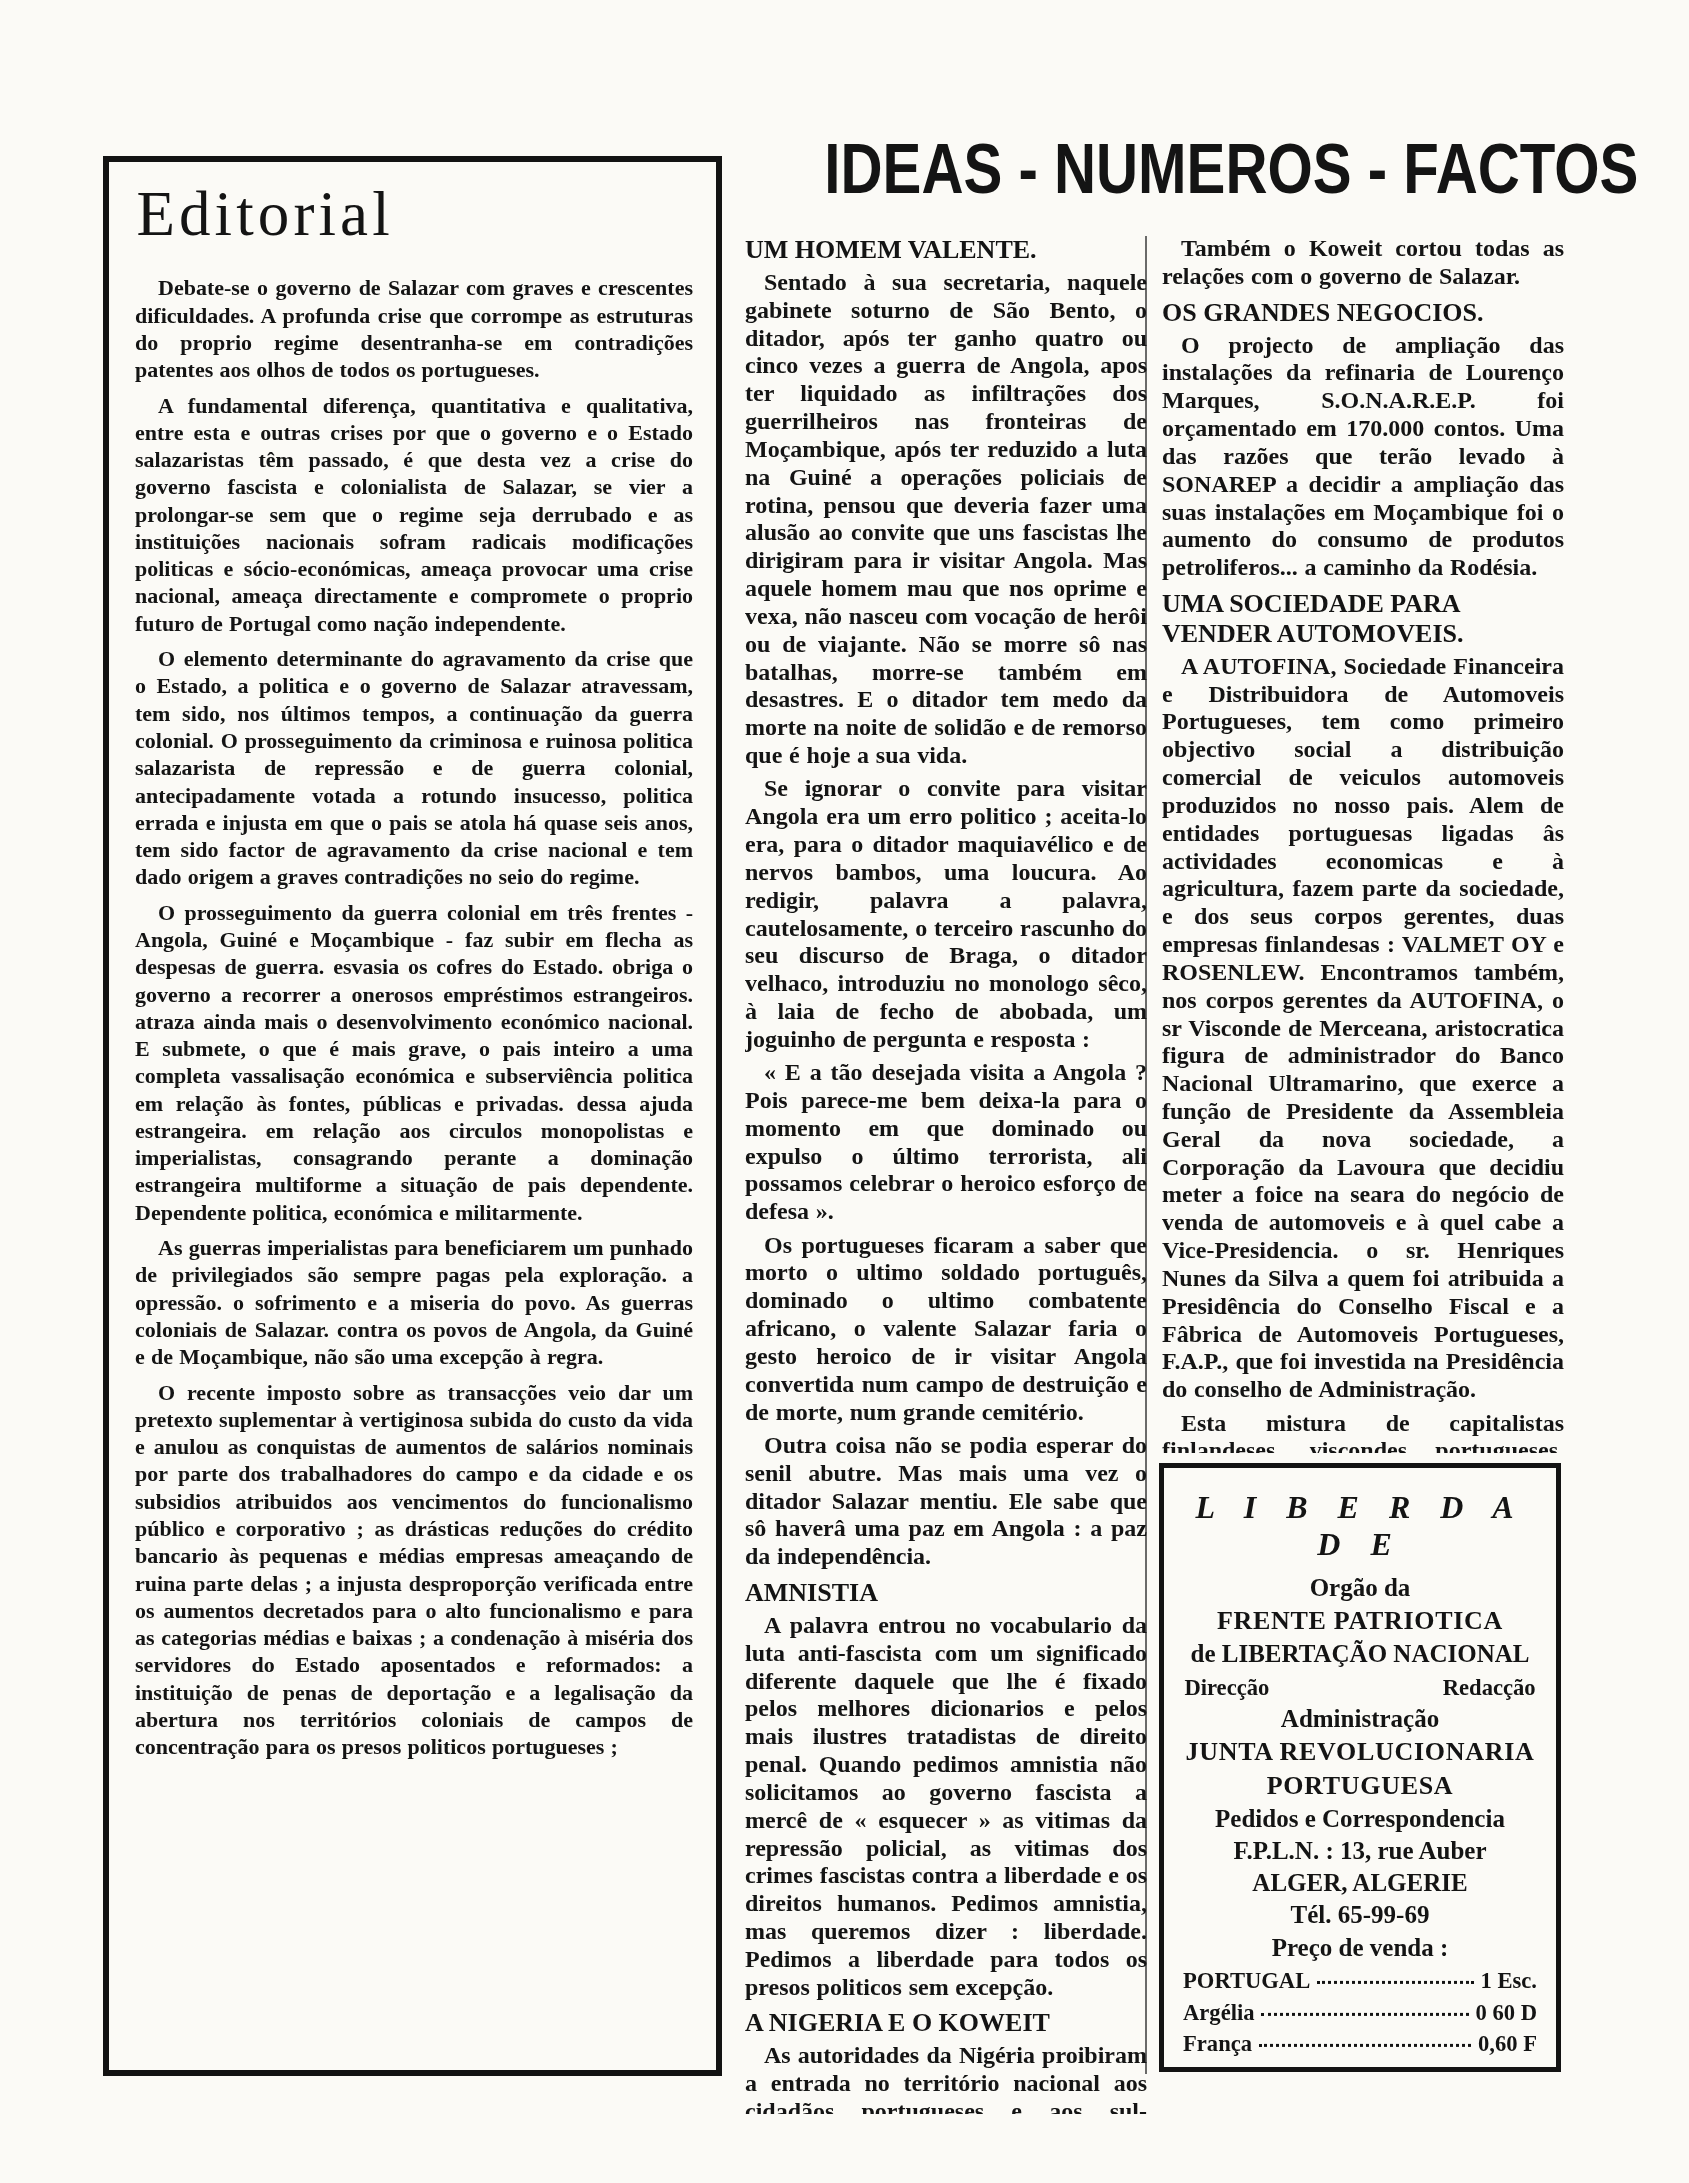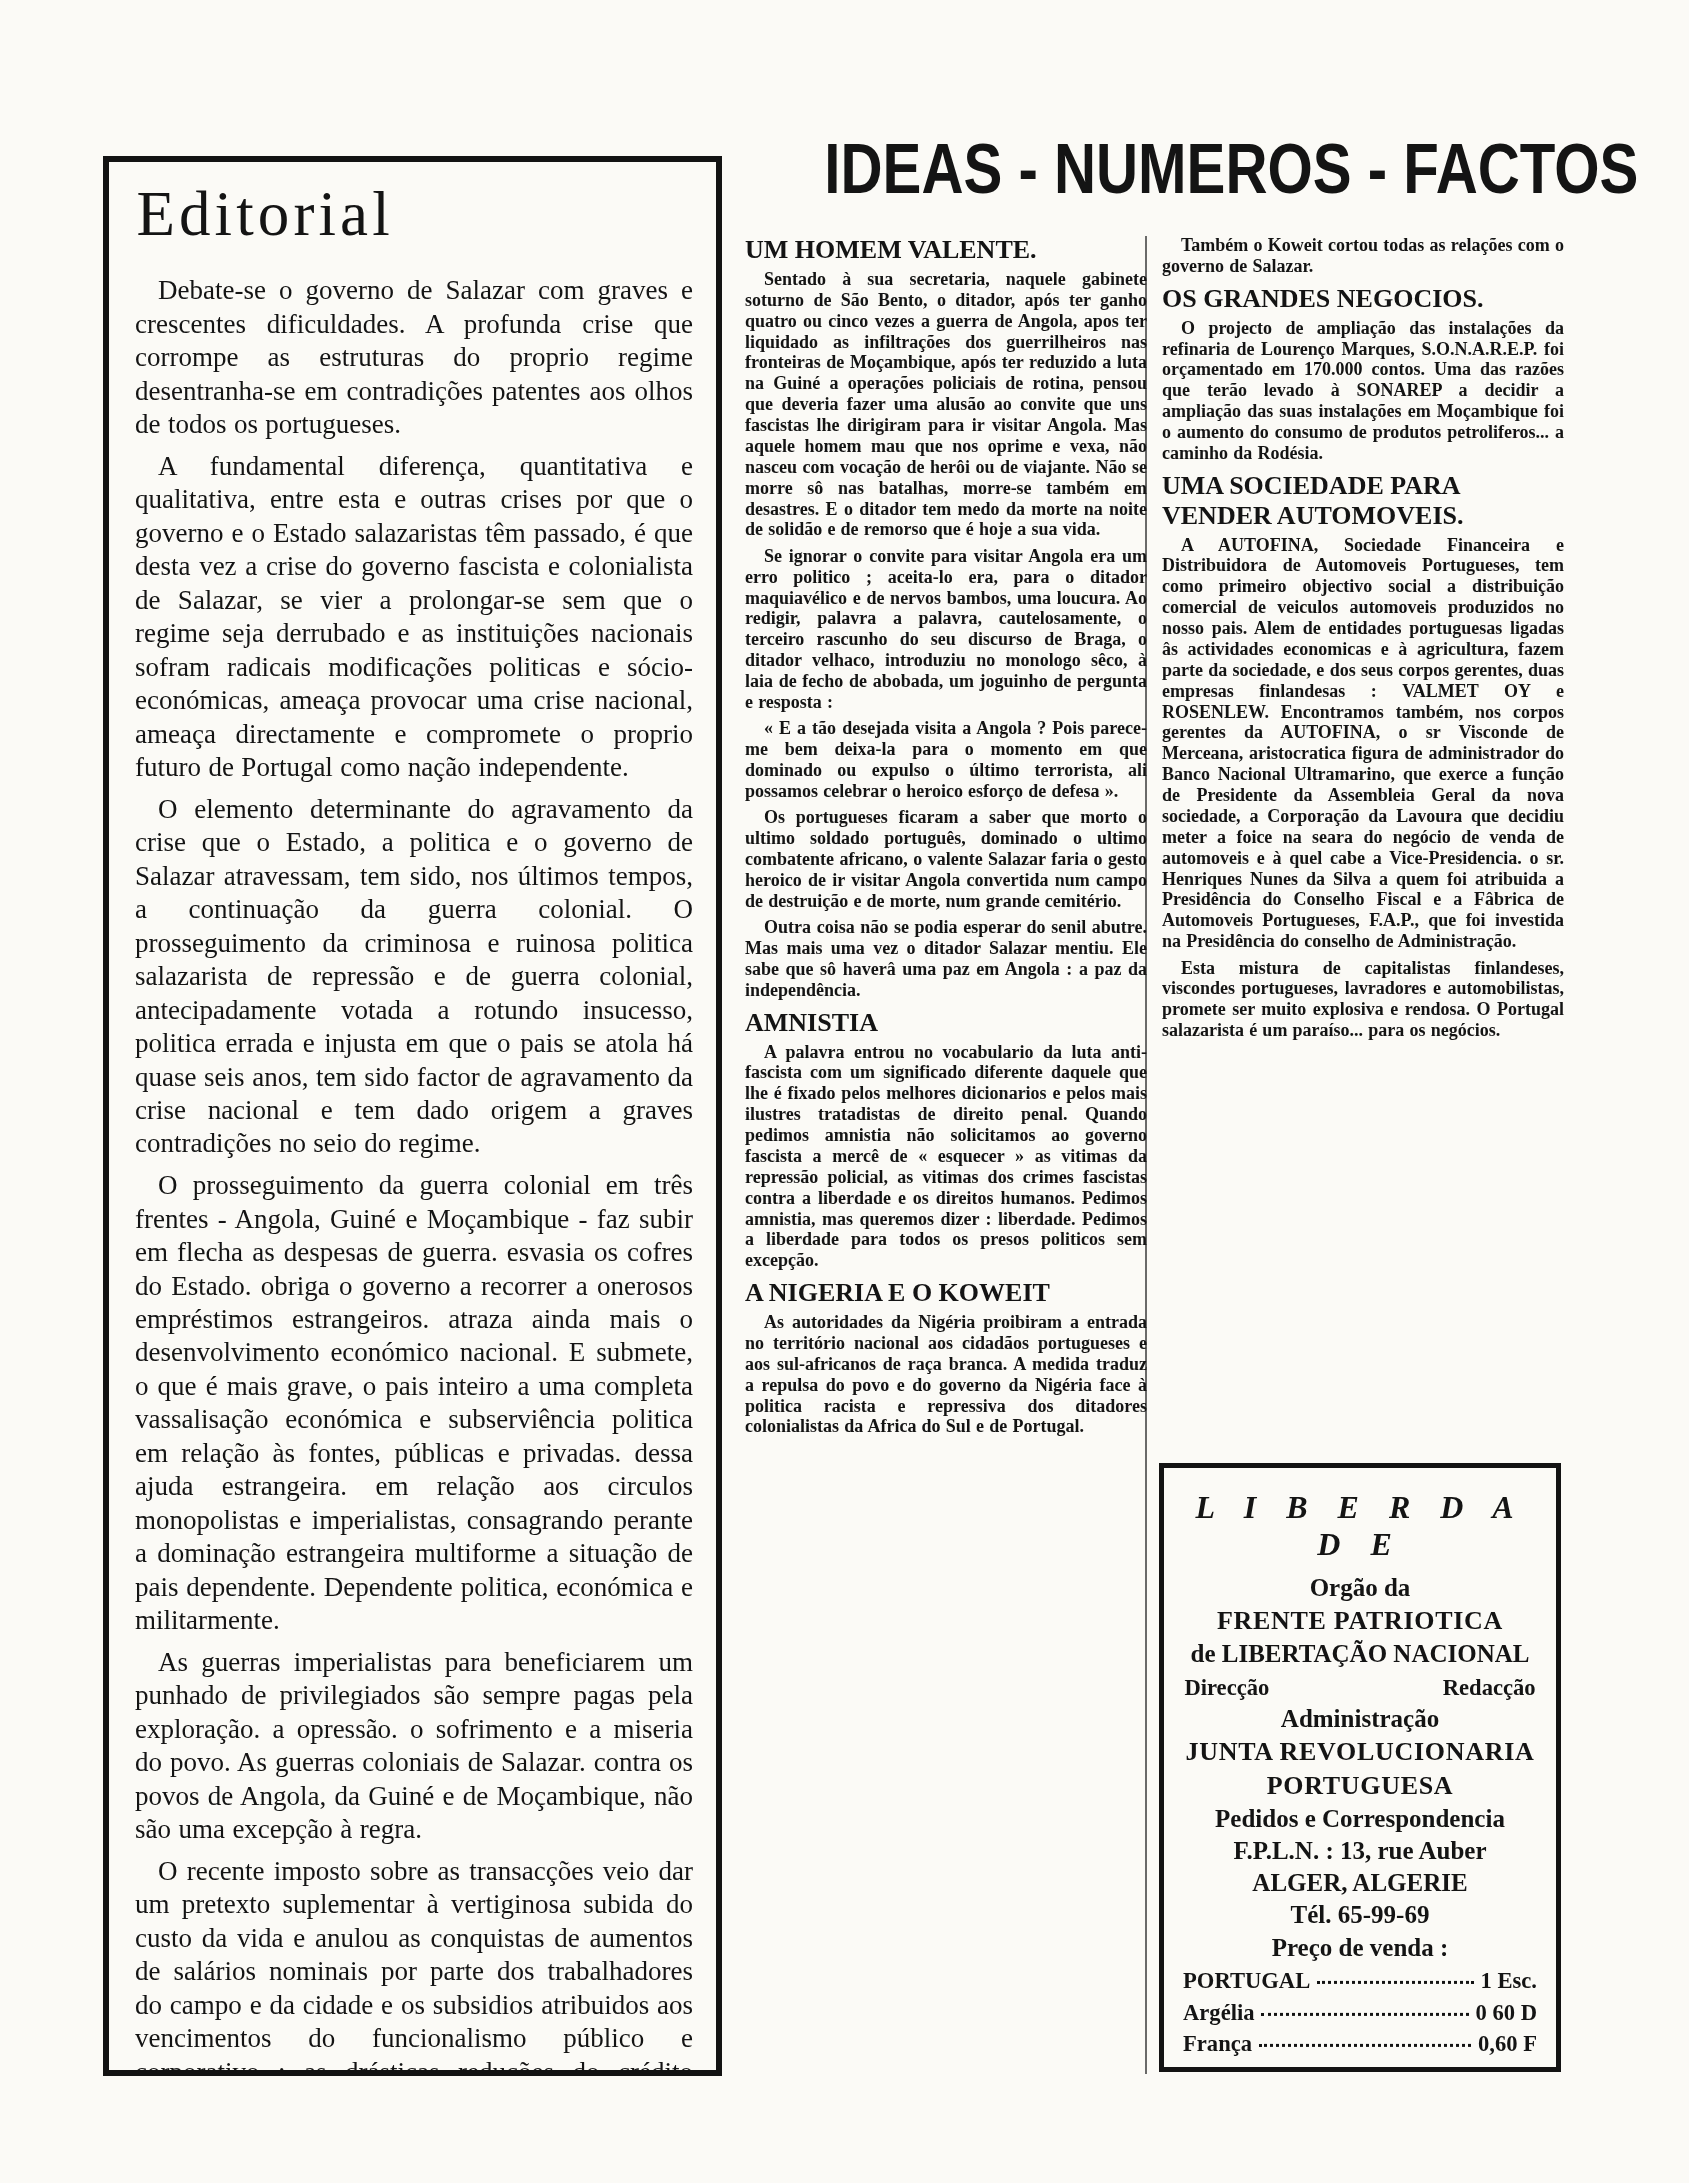--- a/index.html
+++ b/index.html
@@ -29,31 +29,31 @@
     border:6.2px solid #131313; box-sizing:border-box;
     padding:13.7px 23px 13.7px 26px;
     overflow:hidden;
   }
   .editorial-title {
     font-family:"Liberation Serif", serif;
     font-weight:normal; font-size:63px; letter-spacing:4.1px;
     margin:2.7px 0 23px 1.4px;
   }
   .editorial-box p {
-    font-size:27px; line-height:1.24; font-weight:normal;
+    font-size:22px; line-height:1.24; font-weight:bold;
     text-align:justify; margin:0 0 8.2px 0; text-indent:23px;
     word-spacing:0.7px;
   }
 
   
   .col { position:absolute; top:235px; overflow:hidden; }
   .col-middle { left:745px; width:402px; height:1879px; }
   .col-right  { left:1162px; width:402px; height:1218px; }
   .col p {
-    font-size:18px; line-height:1.16; font-weight:bold;
+    font-size:24px; line-height:1.16; font-weight:bold;
     text-align:justify; margin:0 0 5.5px 0; text-indent:19px;
     word-spacing:0.7px;
   }
   .col h3 {
     font-size:26px; line-height:1.15; font-weight:bold;
     margin:6.9px 0 4.1px 0; text-indent:0;
   }
   .col h3.first { margin-top:0; }
 
   .rule-v {

